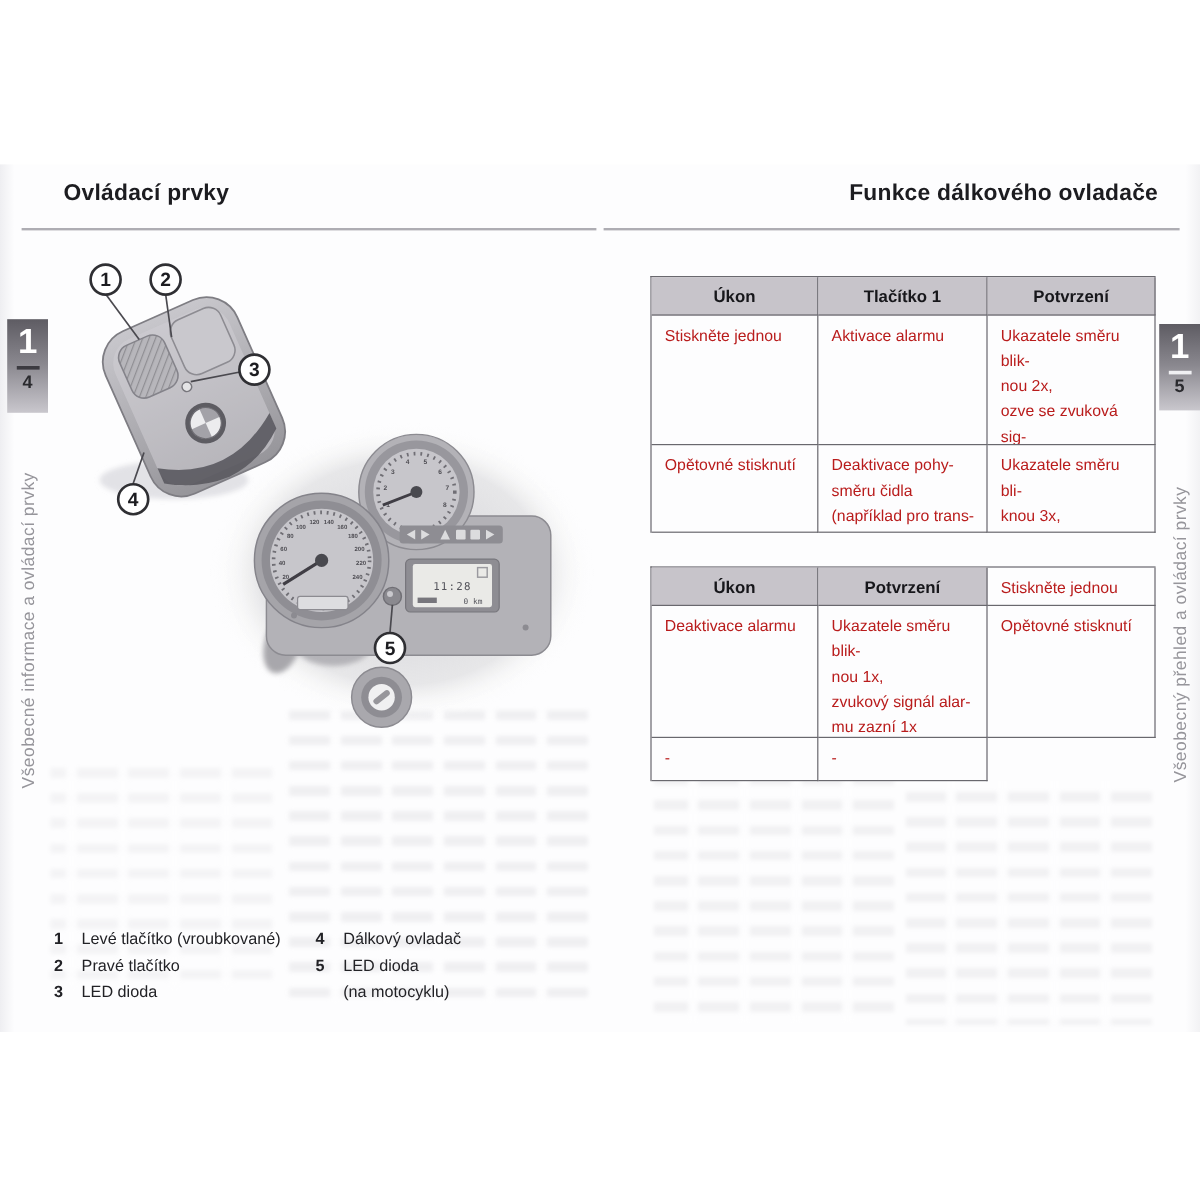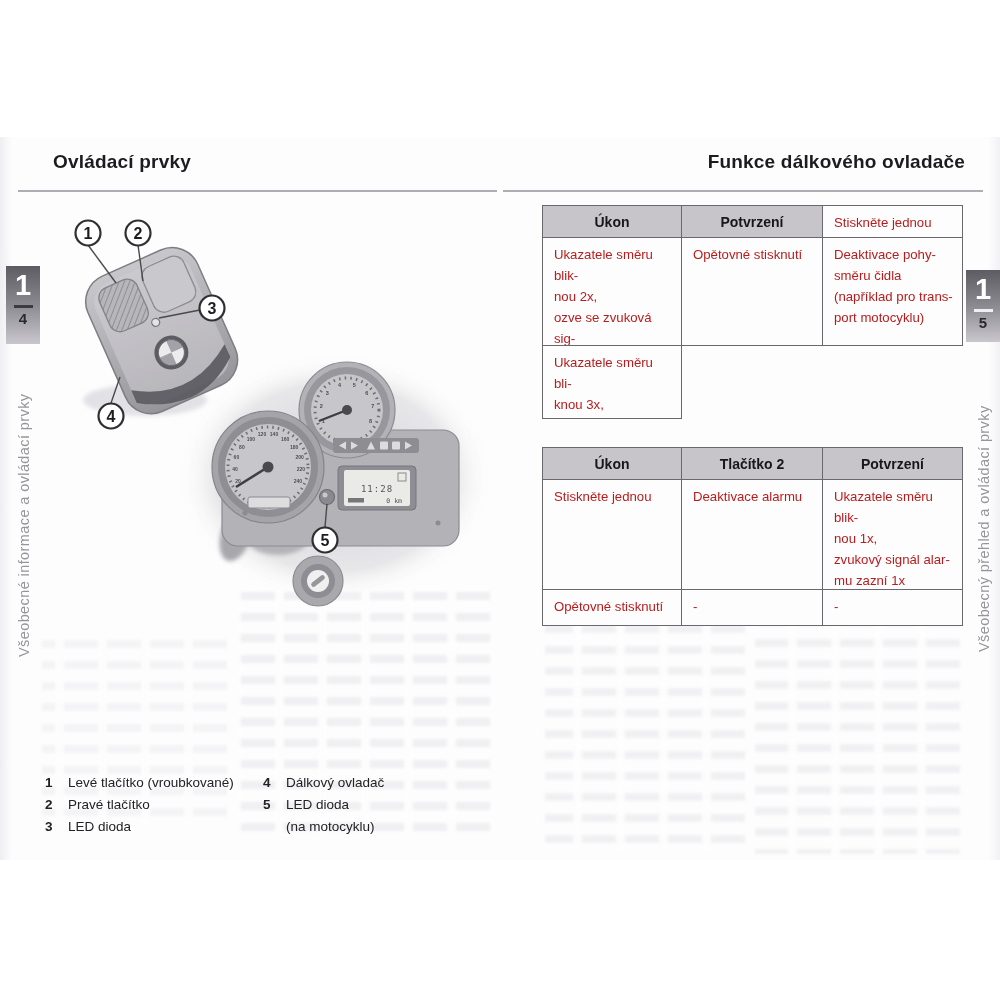--- a/index.html
+++ b/index.html
@@ -30,21 +30,21 @@
   .tab-right .bar{background:#f0f0f3;}
   .chapter-tab .pg{font-size:15px;font-weight:600;color:#2a2a2e;}
 
   .side-label{position:absolute;transform:rotate(-90deg);transform-origin:0 0;
       font-size:14.5px;color:#96959b;letter-spacing:.4px;white-space:nowrap;}
   .side-label-left{left:16px;top:657px;}
   .side-label-right{left:976px;top:652px;}
 
   
   .man-table{position:absolute;display:grid;background:#fdfdfe;
-      border-top:1px solid #69686e;border-left:1px solid #69686e;}
+      border-top:1px solid #69686e;border-left:1px solid #69686e;margin-top:25px;}
   .man-table .th{background:#c7c4ca;border-right:1px solid #69686e;border-bottom:1px solid #69686e;
       display:flex;align-items:center;justify-content:center;font-weight:bold;font-size:14px;color:#17171b;}
   .man-table .td{border-right:1px solid #69686e;border-bottom:1px solid #69686e;
       padding:6px 8px 0 11px;font-size:13.2px;line-height:21px;color:#b91c1c;
       white-space:pre-line;box-sizing:border-box;overflow:hidden;}
 
   
   .legend-col{position:absolute;}
   .legend-item{height:22px;font-size:13.5px;color:#222226;display:flex;align-items:center;white-space:nowrap;}
   .legend-item .n{width:23px;font-weight:bold;}
@@ -259,41 +259,42 @@
     <div class="chapter-tab tab-right">
       <span class="num">1</span>
       <span class="bar"></span>
       <span class="pg">5</span>
     </div>
 
     <div class="side-label side-label-right">Všeobecný přehled a ovládací prvky</div>
 
   <div class="man-table" style="left: 542px; top: 205px; grid-template-columns: 139px 141px 140px; grid-template-rows: 32px 108px 73px;">
         <div class="th">Úkon</div>
+        <div class="th">Tlačítko 1</div>
         <div class="th">Potvrzení</div>
         <div class="td">Stiskněte jednou</div>
+        <div class="td">Aktivace alarmu</div>
         <div class="td">Ukazatele směru blik-
 nou 2x,
 ozve se zvuková sig-
 nalizace alarmu (je-li
 tato funkce napro-
 gramována)</div>
         <div class="td">Opětovné stisknutí</div>
         <div class="td">Deaktivace pohy-
 směru čidla
 (například pro trans-
 port motocyklu)</div>
         <div class="td">Ukazatele směru bli-
 knou 3x,
 zvuková signalizace
 alarmu zazní 3x</div>
       </div>
       <div class="man-table" style="left: 542px; top: 447px; grid-template-columns: 139px 141px 140px; grid-template-rows: 32px 110px 36px;">
         <div class="th">Úkon</div>
-        <div class="th">Tlačítko 2</div>
         <div class="th">Potvrzení</div>
         <div class="td">Stiskněte jednou</div>
         <div class="td">Deaktivace alarmu</div>
         <div class="td">Ukazatele směru blik-
 nou 1x,
 zvukový signál alar-
 mu zazní 1x
 (je-li tato funkce
 naprogramována)</div>
         <div class="td">Opětovné stisknutí</div>

